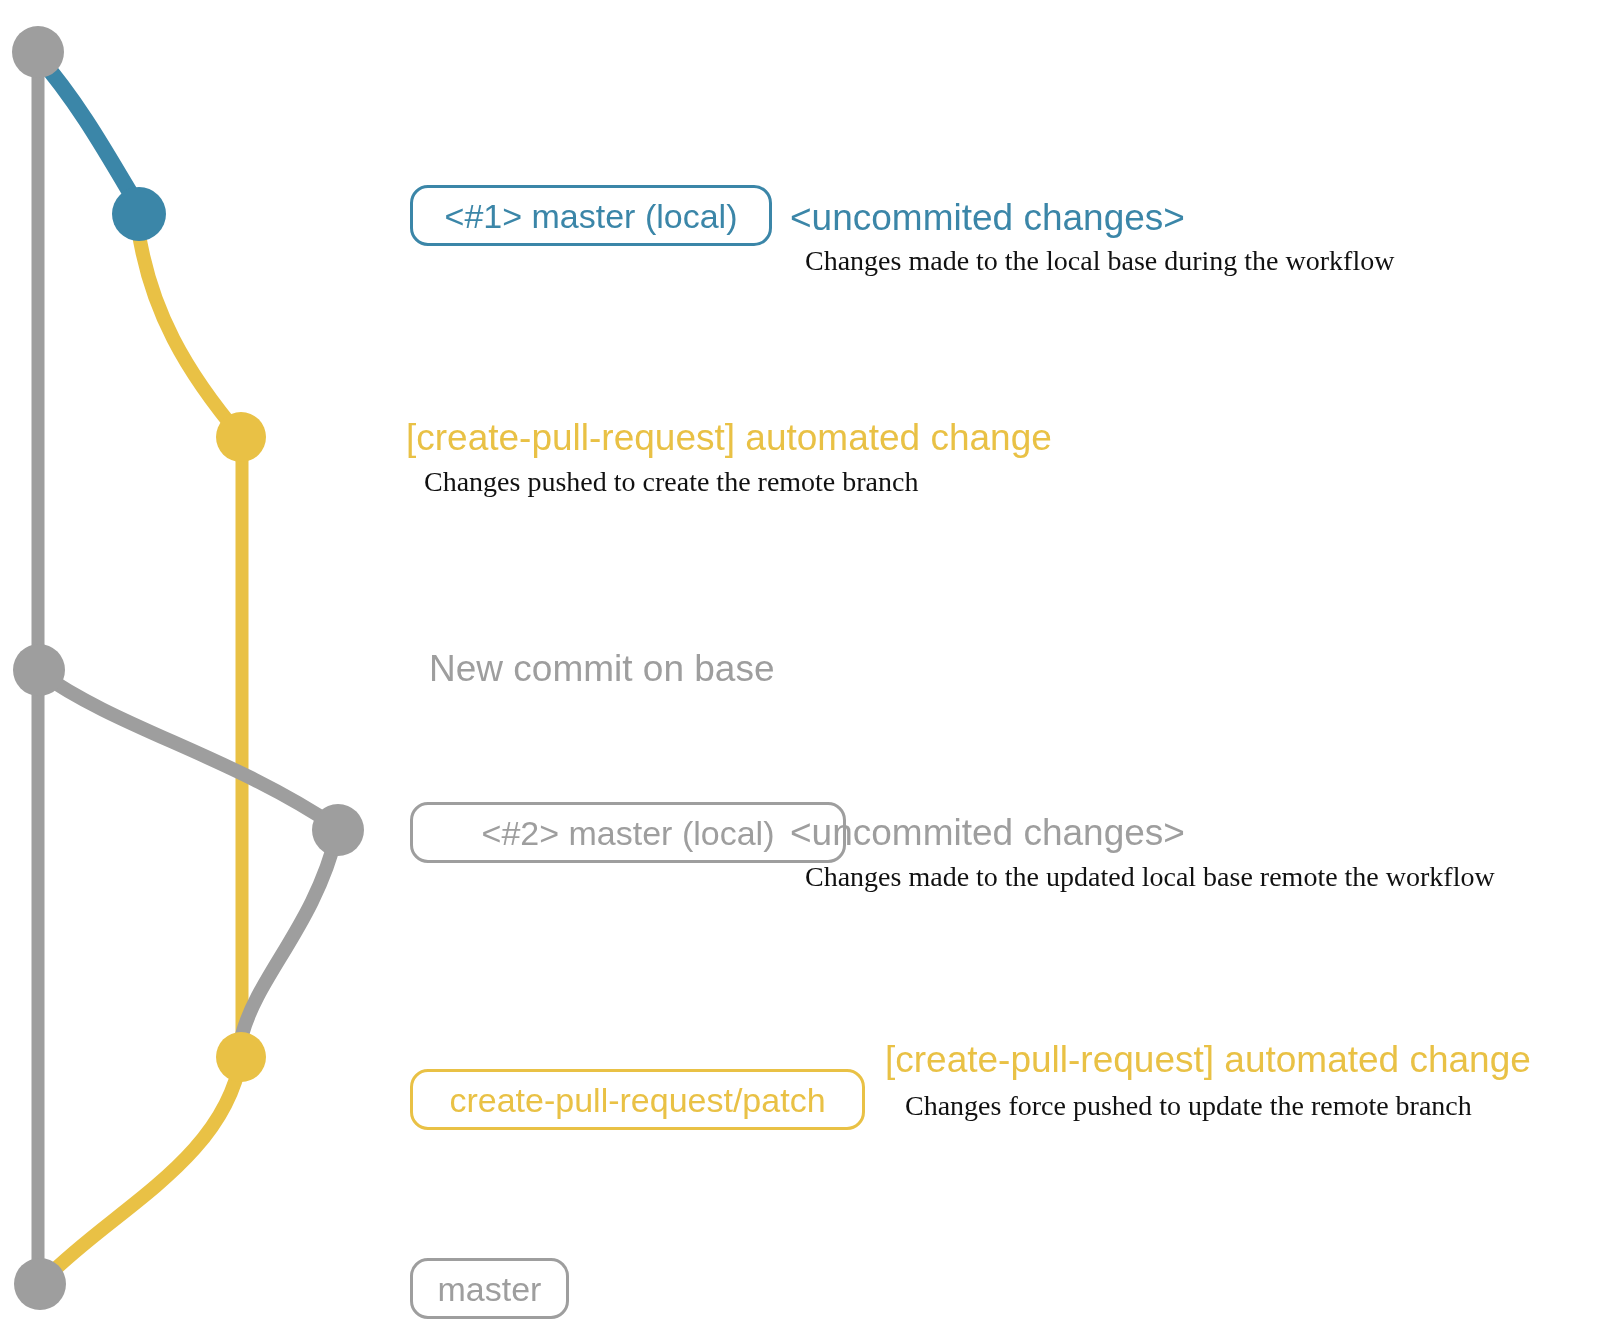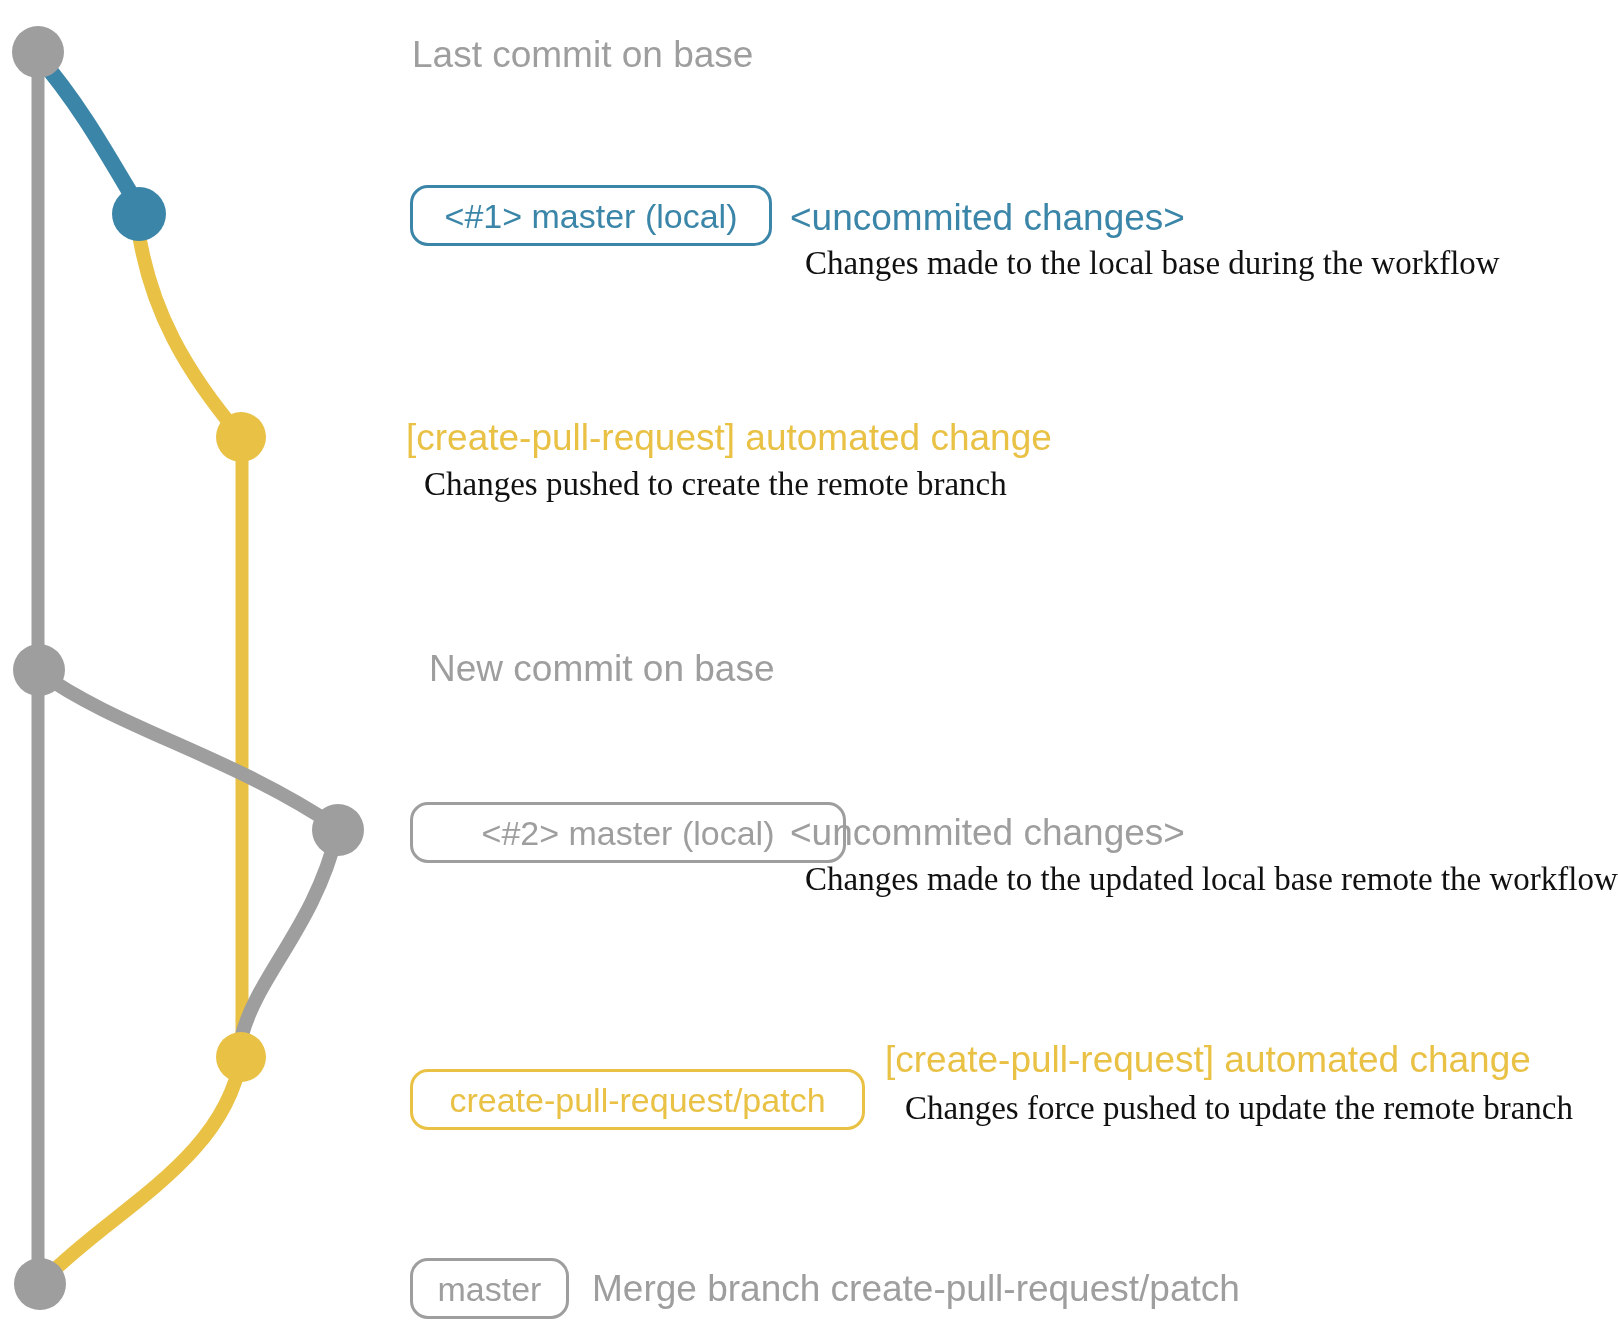--- a/index.html
+++ b/index.html
@@ -31,21 +31,21 @@
   .heading {
     font-size: 37px;
     line-height: 1;
   }
   .heading.blue   { color: var(--blue); }
   .heading.gray   { color: var(--gray); }
   .heading.yellow { color: var(--yellow); }
 
   .desc {
     font-family: "Liberation Serif", serif;
-    font-size: 33px;
+    font-size: 28px;
     line-height: 1;
     color: var(--ink);
   }
 
   .badge {
     display: flex;
     align-items: center;
     justify-content: center;
     box-sizing: border-box;
     border: 3px solid;
@@ -81,21 +81,20 @@
 
     <circle class="node gray" cx="38" cy="52" r="26"></circle>
     <circle class="node blue" cx="139" cy="214" r="27"></circle>
     <circle class="node yellow" cx="241" cy="437" r="25"></circle>
     <circle class="node gray" cx="39" cy="670" r="26"></circle>
     <circle class="node gray" cx="338" cy="830" r="26"></circle>
     <circle class="node yellow" cx="241" cy="1057" r="25"></circle>
     <circle class="node gray" cx="40" cy="1284" r="26"></circle>
   </svg>
 
-  <div class="abs glabel" style="left:412px; top:36px;">Last commit on base</div>
 
   <div class="abs badge blue" style="left:410px; top:185px; width:362px; height:61px;">
     <span>&lt;#1&gt; master (local)</span>
   </div>
   <div class="abs heading blue" style="left:790px; top:199px;">&lt;uncommited changes&gt;</div>
   <div class="abs desc" style="left:805px; top:247px;">Changes made to the local base during the workflow</div>
 
   <div class="abs heading yellow" style="left:406px; top:419px;">[create-pull-request] automated change</div>
   <div class="abs desc" style="left:424px; top:468px;">Changes pushed to create the remote branch</div>
 
@@ -109,15 +108,14 @@
 
   <div class="abs badge yellow" style="left:410px; top:1029px; width:455px; height:61px;">
     <span>create-pull-request/patch</span>
   </div>
   <div class="abs heading yellow" style="left:885px; top:1041px;">[create-pull-request] automated change</div>
   <div class="abs desc" style="left:905px; top:1092px;">Changes force pushed to update the remote branch</div>
 
   <div class="abs badge gray" style="left:410px; top:1258px; width:159px; height:61px;">
     <span>master</span>
   </div>
-  <div class="abs glabel" style="left:592px; top:1270px;">Merge branch create-pull-request/patch</div>
 
 </div>
 
 </body></html>

